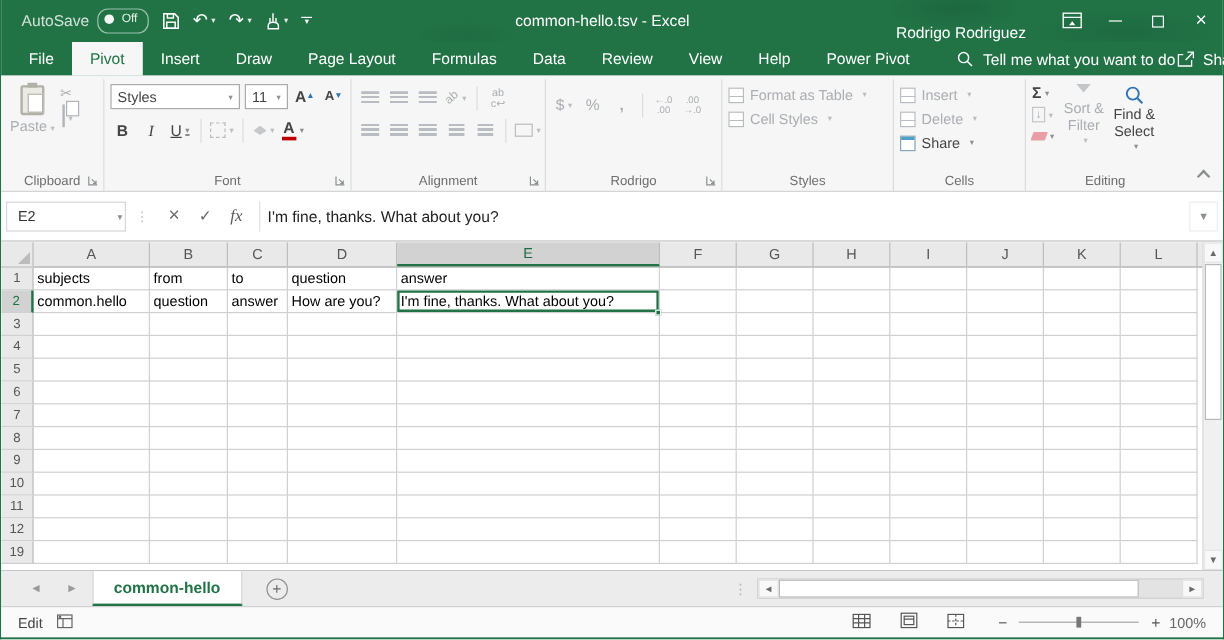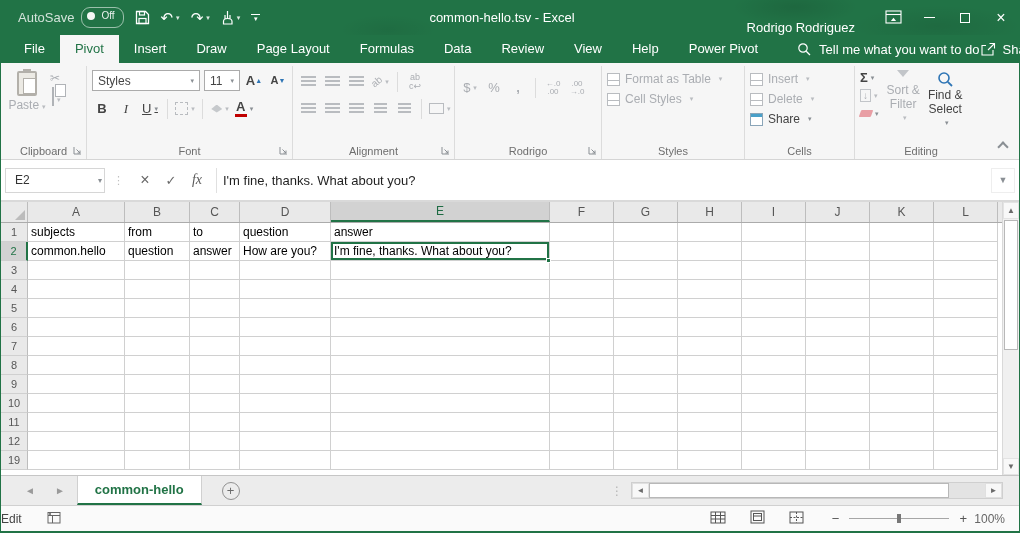--- a/index.html
+++ b/index.html
@@ -127,21 +127,21 @@
  color:#6a6a6a;font-size:13px;line-height:1;align-self:center;margin-left:20px}
 .sb-right{margin-left:auto;display:flex;align-items:center;padding-right:16px;gap:8px}
 .sb-split{color:#b5b5b5;font-size:12px}
 .hscroll{width:372px;height:17px;background:#e3e3e3;border:1px solid #cfcfcf;display:flex;align-items:center}
 .harrow{width:17px;height:15px;background:#f8f8f8;border:1px solid #e0e0e0;text-align:center;font-size:8px;color:#6a6a6a;line-height:14px;flex:0 0 17px}
 .hthumb{width:300px;height:15px;background:#fff;border:1px solid #b8b8b8}
 .htrack{flex:1}
 
 
 .statusbar{flex:1;background:#fafafa;border-top:1px solid #d0d0d0;display:flex;align-items:center;font-size:12px;color:#444}
-.mode{width:46px}
+.mode{padding-left:14px;width:46px}
 .sb-icons{margin-left:auto;display:flex;align-items:center;gap:24px}
 .zoomctl{display:flex;align-items:center;gap:10px;margin-left:28px;color:#666}
 .zslider{width:100px;height:1px;background:#a6a6a6;position:relative}
 .zthumb{position:absolute;left:48px;top:-4px;width:4px;height:9px;background:#777}
 .zlabel{width:46px;text-align:right;padding-right:14px;color:#666;font-size:12px;margin-left:6px}
 .pm{font-size:13px;color:#555}
 </style>
 </head>
 <body>
 

